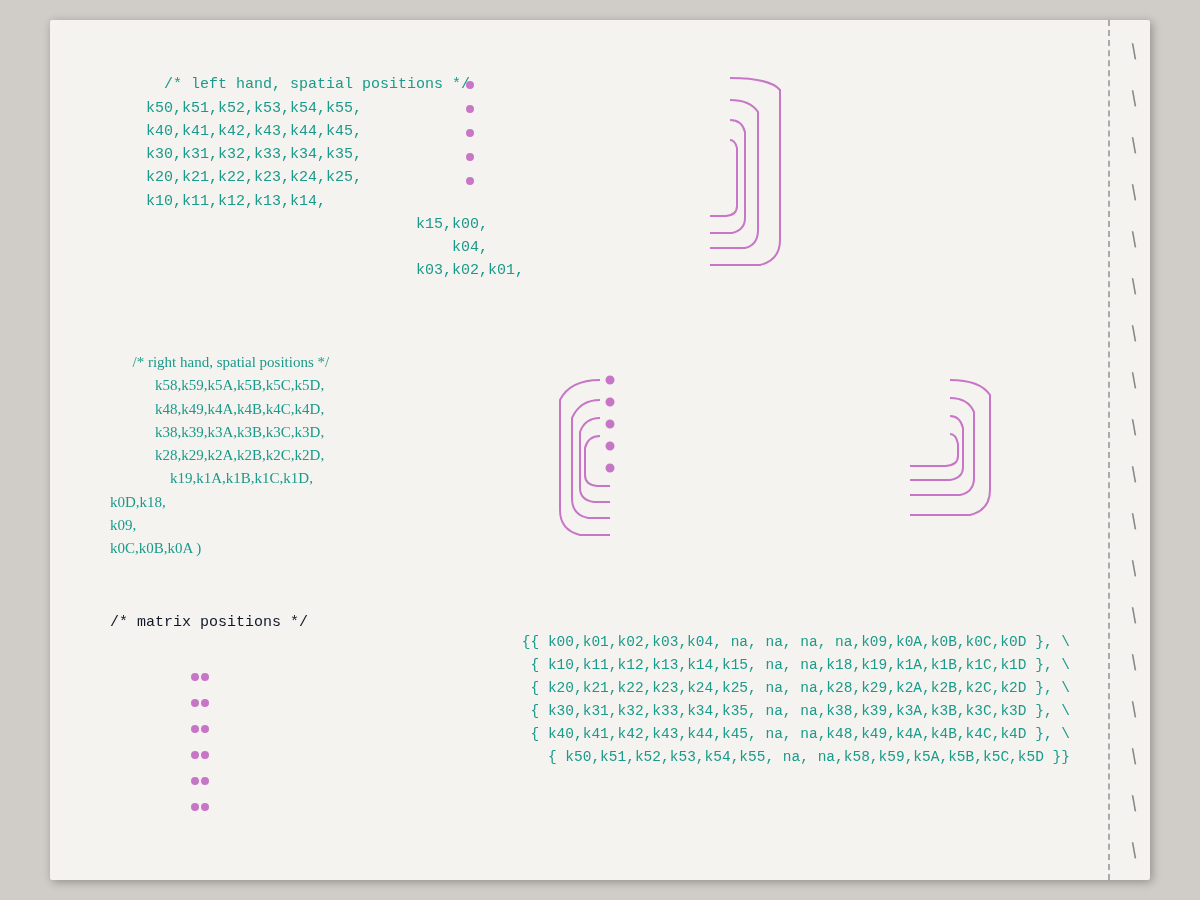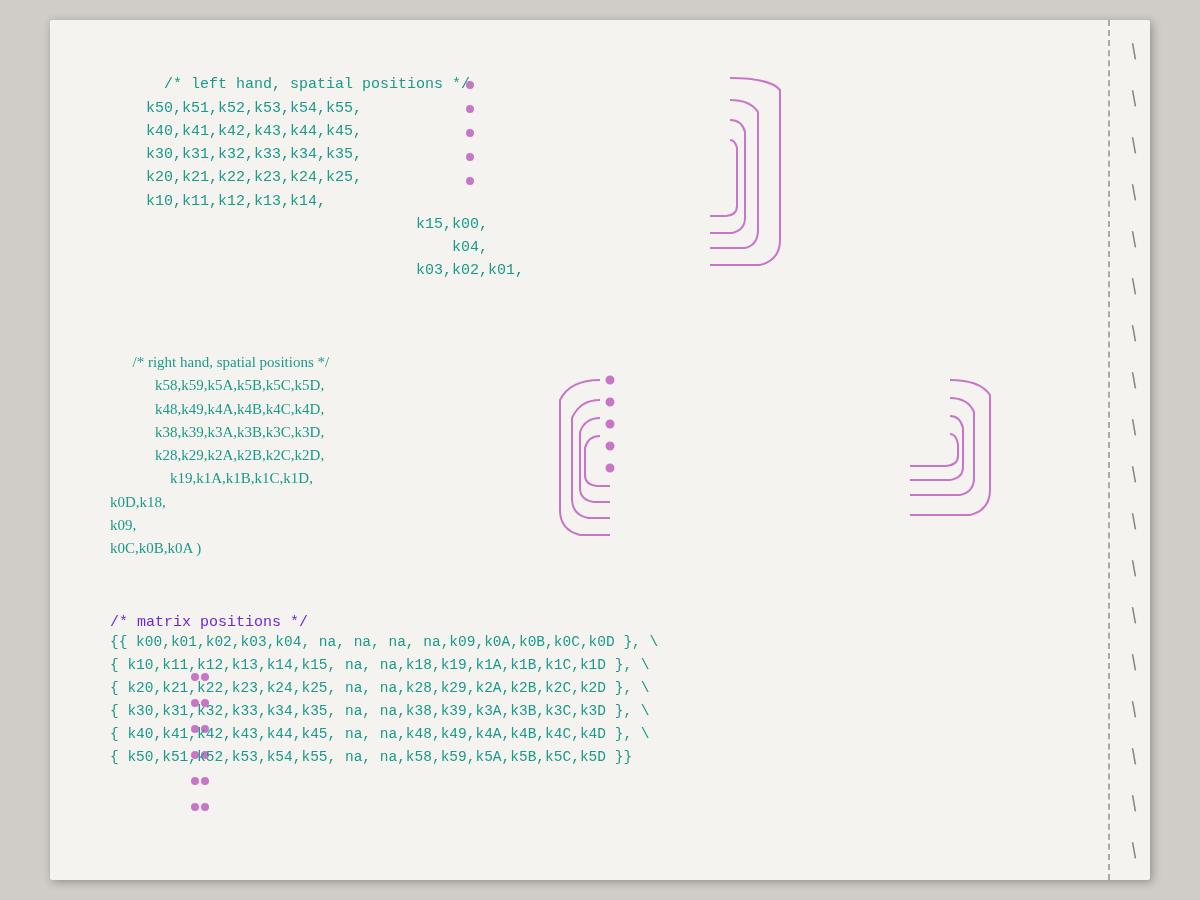--- a/index.html
+++ b/index.html
@@ -79,30 +79,31 @@
       width: 100%;
       height: 100%;
       pointer-events: none;
     }
 
     .bottom-section {
       margin-top: 30px;
     }
 
     .matrix-comment {
-      color: #6d28d9;
+      color: #0f172a;
       font-family: 'Courier New', Courier, monospace;
       font-size: 15px;
     }
 
     .matrix-row {
       font-family: 'Courier New', Courier, monospace;
       font-size: 14.5px;
       color: #1a9a8a;
       line-height: 1.6;
+      text-align: right;
     }
   </style>
 </head>
 <body>
 
 <div class="page">
 
   <div class="dashed-line"></div>
 
   <div class="slash-marks">

